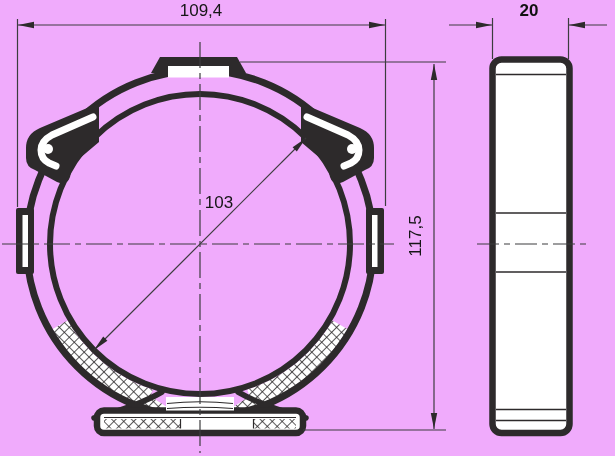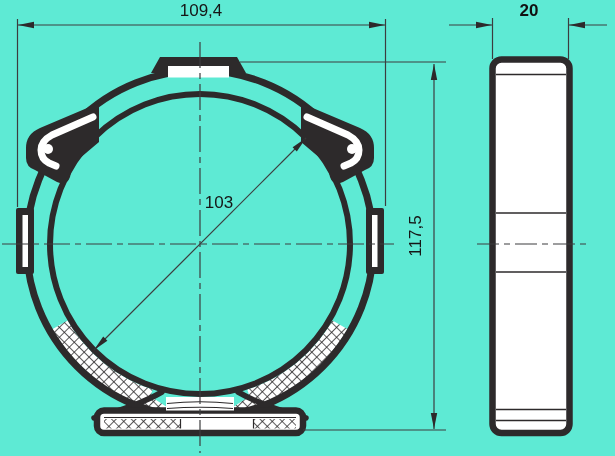--- a/index.html
+++ b/index.html
@@ -1,16 +1,16 @@
 <!DOCTYPE html>
 <html><head>
 <meta charset="utf-8">
 <style>
   html,body{margin:0;padding:0;background:#ffffff;}
-  .stage{position:relative;width:615px;height:456px;background:#5eead4;overflow:hidden;
+  .stage{position:relative;width:615px;height:456px;background:#f0abfc;overflow:hidden;
          font-family:"Liberation Sans", sans-serif;}
   svg{position:absolute;left:0;top:0;}
   text{font-family:"Liberation Sans", sans-serif;}
   .dim-text{font-size:17px;fill:#161616;}
   .dim-text-bold{font-size:17px;font-weight:bold;fill:#111111;}
 </style>
 </head>
 <body>
 
 <div class="stage">

